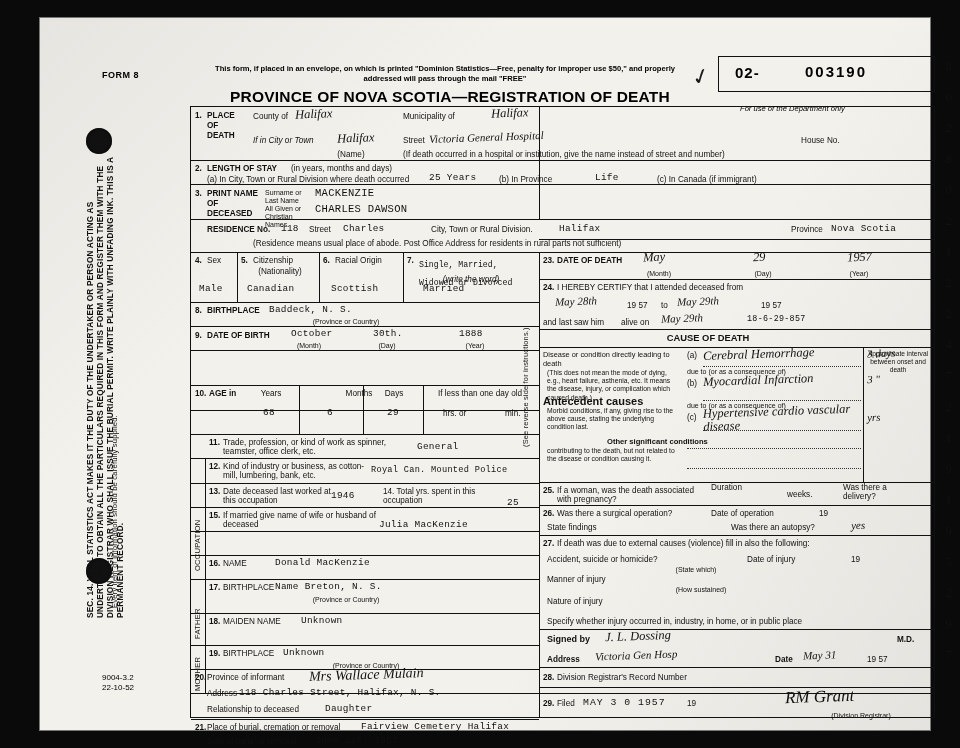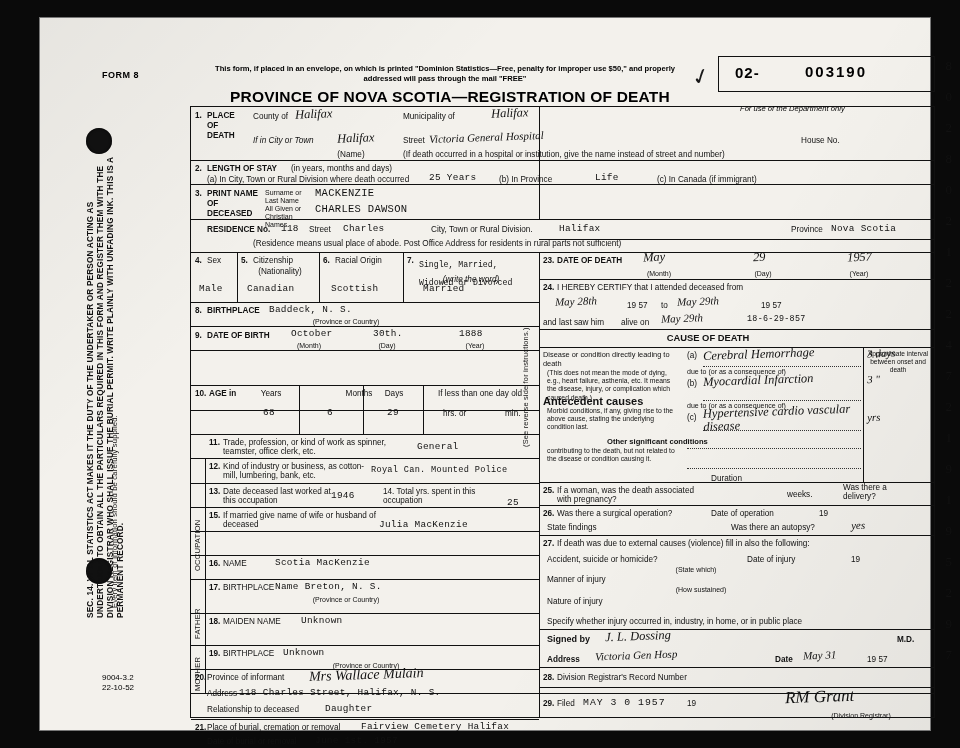--- a/index.html
+++ b/index.html
@@ -208,21 +208,21 @@
       <div class="type" style="left:140px;top:383px;">1946</div>
       <div class="lbl" style="left:192px;top:380px;width:118px;line-height:9px;">14. Total yrs. spent in this occupation</div>
       <div class="type" style="left:316px;top:390px;">25</div>
 
       <div class="lbl bold" style="left:18px;top:404px;">15.</div>
       <div class="lbl" style="left:32px;top:404px;width:156px;line-height:9px;">If married give name of wife or husband of deceased</div>
       <div class="type" style="left:188px;top:412px;">Julia MacKenzie</div>
 
       <div class="lbl bold" style="left:18px;top:452px;">16.</div>
       <div class="lbl" style="left:32px;top:452px;">NAME</div>
-      <div class="type" style="left:84px;top:450px;">Scotia MacKenzie</div>
+      <div class="type" style="left:84px;top:450px;">Donald MacKenzie</div>
 
       <div class="lbl bold" style="left:18px;top:476px;">17.</div>
       <div class="lbl" style="left:32px;top:476px;">BIRTHPLACE</div>
       <div class="type" style="left:84px;top:474px;">Name Breton, N. S.</div>
       <div class="lbl ctr" style="left:110px;top:488px;width:90px;font-size:7px;">(Province or Country)</div>
 
       <div class="lbl bold" style="left:18px;top:510px;">18.</div>
       <div class="lbl" style="left:32px;top:510px;">MAIDEN NAME</div>
       <div class="type" style="left:110px;top:508px;">Unknown</div>
 
@@ -299,21 +299,21 @@
       <div class="dots" style="left:512px;top:322px;width:158px;"></div>
 
       <div class="lbl bold" style="left:368px;top:330px;font-size:7.6px;margin-left:48px;">Other significant conditions</div>
       <div class="lbl" style="left:356px;top:340px;width:134px;line-height:8.2px;font-size:6.8px;">contributing to the death, but not related to the disease or condition causing it.</div>
       <div class="dots" style="left:496px;top:340px;width:174px;"></div>
       <div class="dots" style="left:496px;top:360px;width:174px;"></div>
       <div class="hline" style="left:348px;top:375px;width:395px;"></div>
 
       <div class="lbl bold" style="left:352px;top:379px;">25.</div>
       <div class="lbl" style="left:366px;top:379px;width:150px;line-height:9px;">If a woman, was the death associated with pregnancy?</div>
-      <div class="lbl" style="left:520px;top:367px;">Duration</div>
+      <div class="lbl" style="left:520px;top:376px;">Duration</div>
       <div class="lbl" style="left:596px;top:383px;">weeks.</div>
       <div class="lbl" style="left:652px;top:376px;width:62px;line-height:9px;">Was there a delivery?</div>
       <div class="hline" style="left:348px;top:398px;width:395px;"></div>
 
       <div class="lbl bold" style="left:352px;top:402px;">26.</div>
       <div class="lbl" style="left:366px;top:402px;">Was there a surgical operation?</div>
       <div class="lbl" style="left:520px;top:402px;">Date of operation</div>
       <div class="lbl" style="left:628px;top:402px;">19</div>
       <div class="lbl" style="left:540px;top:416px;">Was there an autopsy?</div>
       <div class="hand sm" style="left:660px;top:412px;">yes</div>

